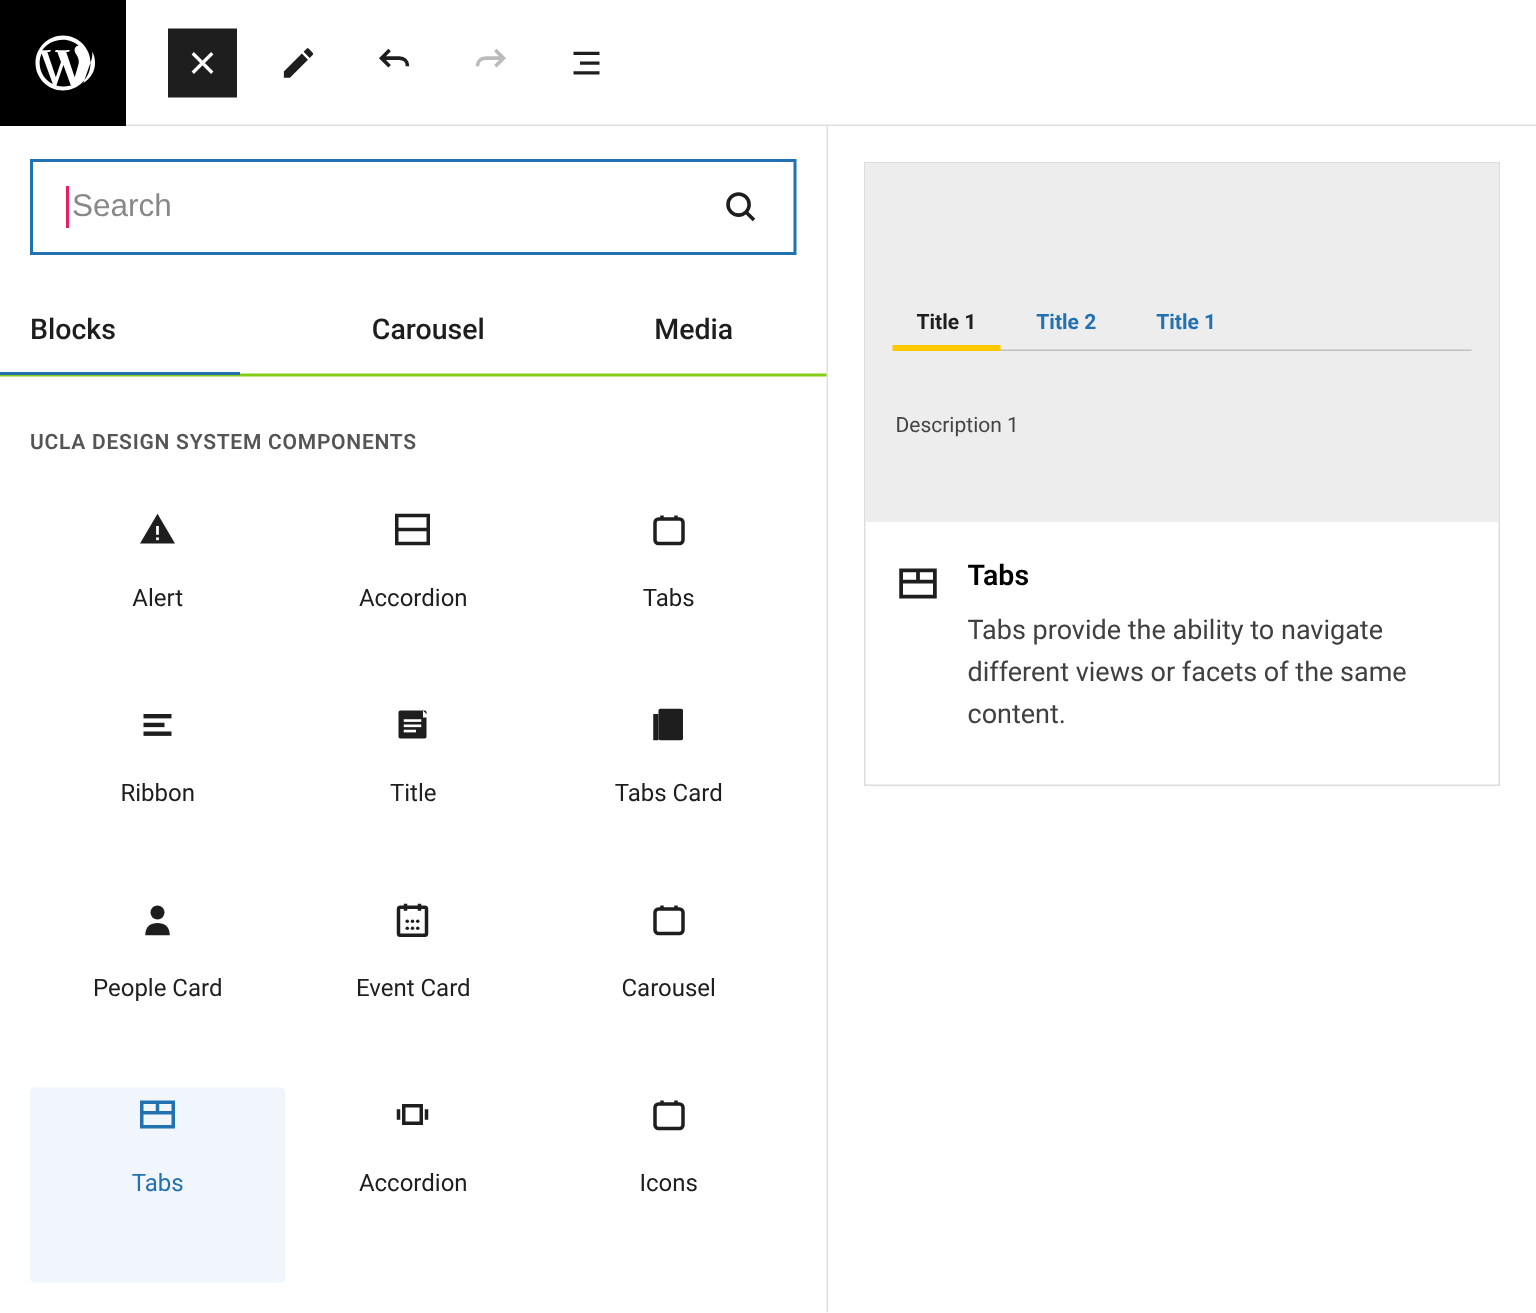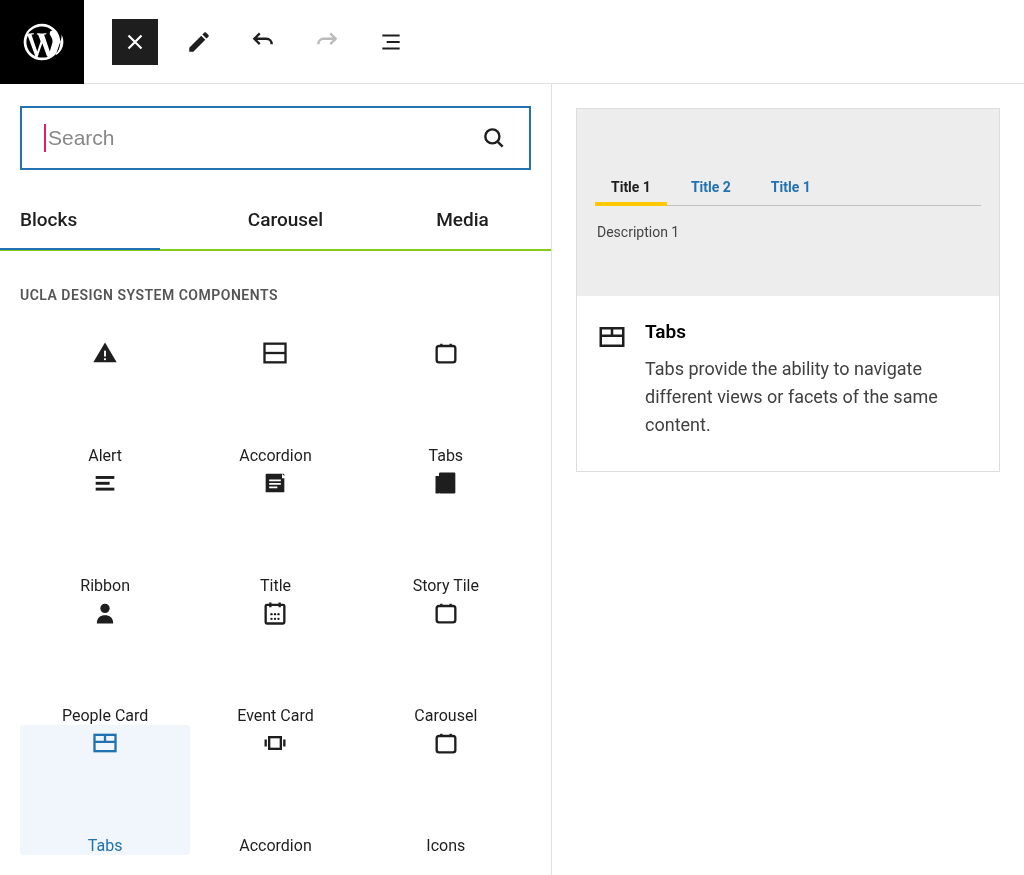--- a/index.html
+++ b/index.html
@@ -145,21 +145,21 @@
     }
     .blocks-grid {
       display: grid;
       grid-template-columns: repeat(3, 1fr);
       gap: 0;
     }
     .block-item {
       display: flex;
       flex-direction: column;
       align-items: center;
-      justify-content: space-between;
+      justify-content: flex-start;
       height: 130px;
       cursor: pointer;
       font-size: 16px;
       color: #1e1e1e;
       border-radius: 3px;
     }
     .block-item.selected {
       background: #f0f6fc;
       color: #2271b1;
     }
@@ -198,40 +198,41 @@
       gap: 40px;
       border-bottom: 1px solid #c0c0c0;
       padding-left: 16px;
     }
     .preview-tab {
       font-size: 14px;
       font-weight: 700;
       padding-bottom: 10px;
       cursor: pointer;
       position: relative;
+      margin-top: 28px;
     }
     .preview-tab.active {
       color: #1e1e1e;
     }
     .preview-tab.active::after {
       content: "";
       position: absolute;
       bottom: -1px;
       left: -16px;
       right: -16px;
       height: 4px;
       background: #ffc800;
     }
     .preview-tab.inactive {
       color: #2271b1;
     }
     .preview-desc {
       font-size: 14px;
       color: #444;
-      margin-top: 18px;
+      margin-top: 42px;
       padding-left: 2px;
     }
     .preview-info {
       padding: 24px 20px 32px 20px;
       display: flex;
       gap: 18px;
       align-items: flex-start;
     }
     .preview-info-icon {
       width: 30px;
@@ -363,21 +364,21 @@
         <span>Title</span>
       </div>
 
       <div class="block-item">
         <span class="icon-wrap">
           <svg viewBox="0 0 24 24" fill="#1e1e1e">
             <rect x="6" y="3" width="14" height="18" rx="1"></rect>
             <rect x="3" y="6" width="3" height="15" fill="#1e1e1e"></rect>
           </svg>
         </span>
-        <span>Story Tile</span>
+        <span>Tabs Card</span>
       </div>
 
       <div class="block-item">
         <span class="icon-wrap">
           <svg viewBox="0 0 24 24" fill="#1e1e1e">
             <circle cx="12" cy="8" r="4"></circle>
             <path d="M5 21 C5 16 8 14 12 14 C16 14 19 16 19 21 Z"></path>
           </svg>
         </span>
         <span>People Card</span>

